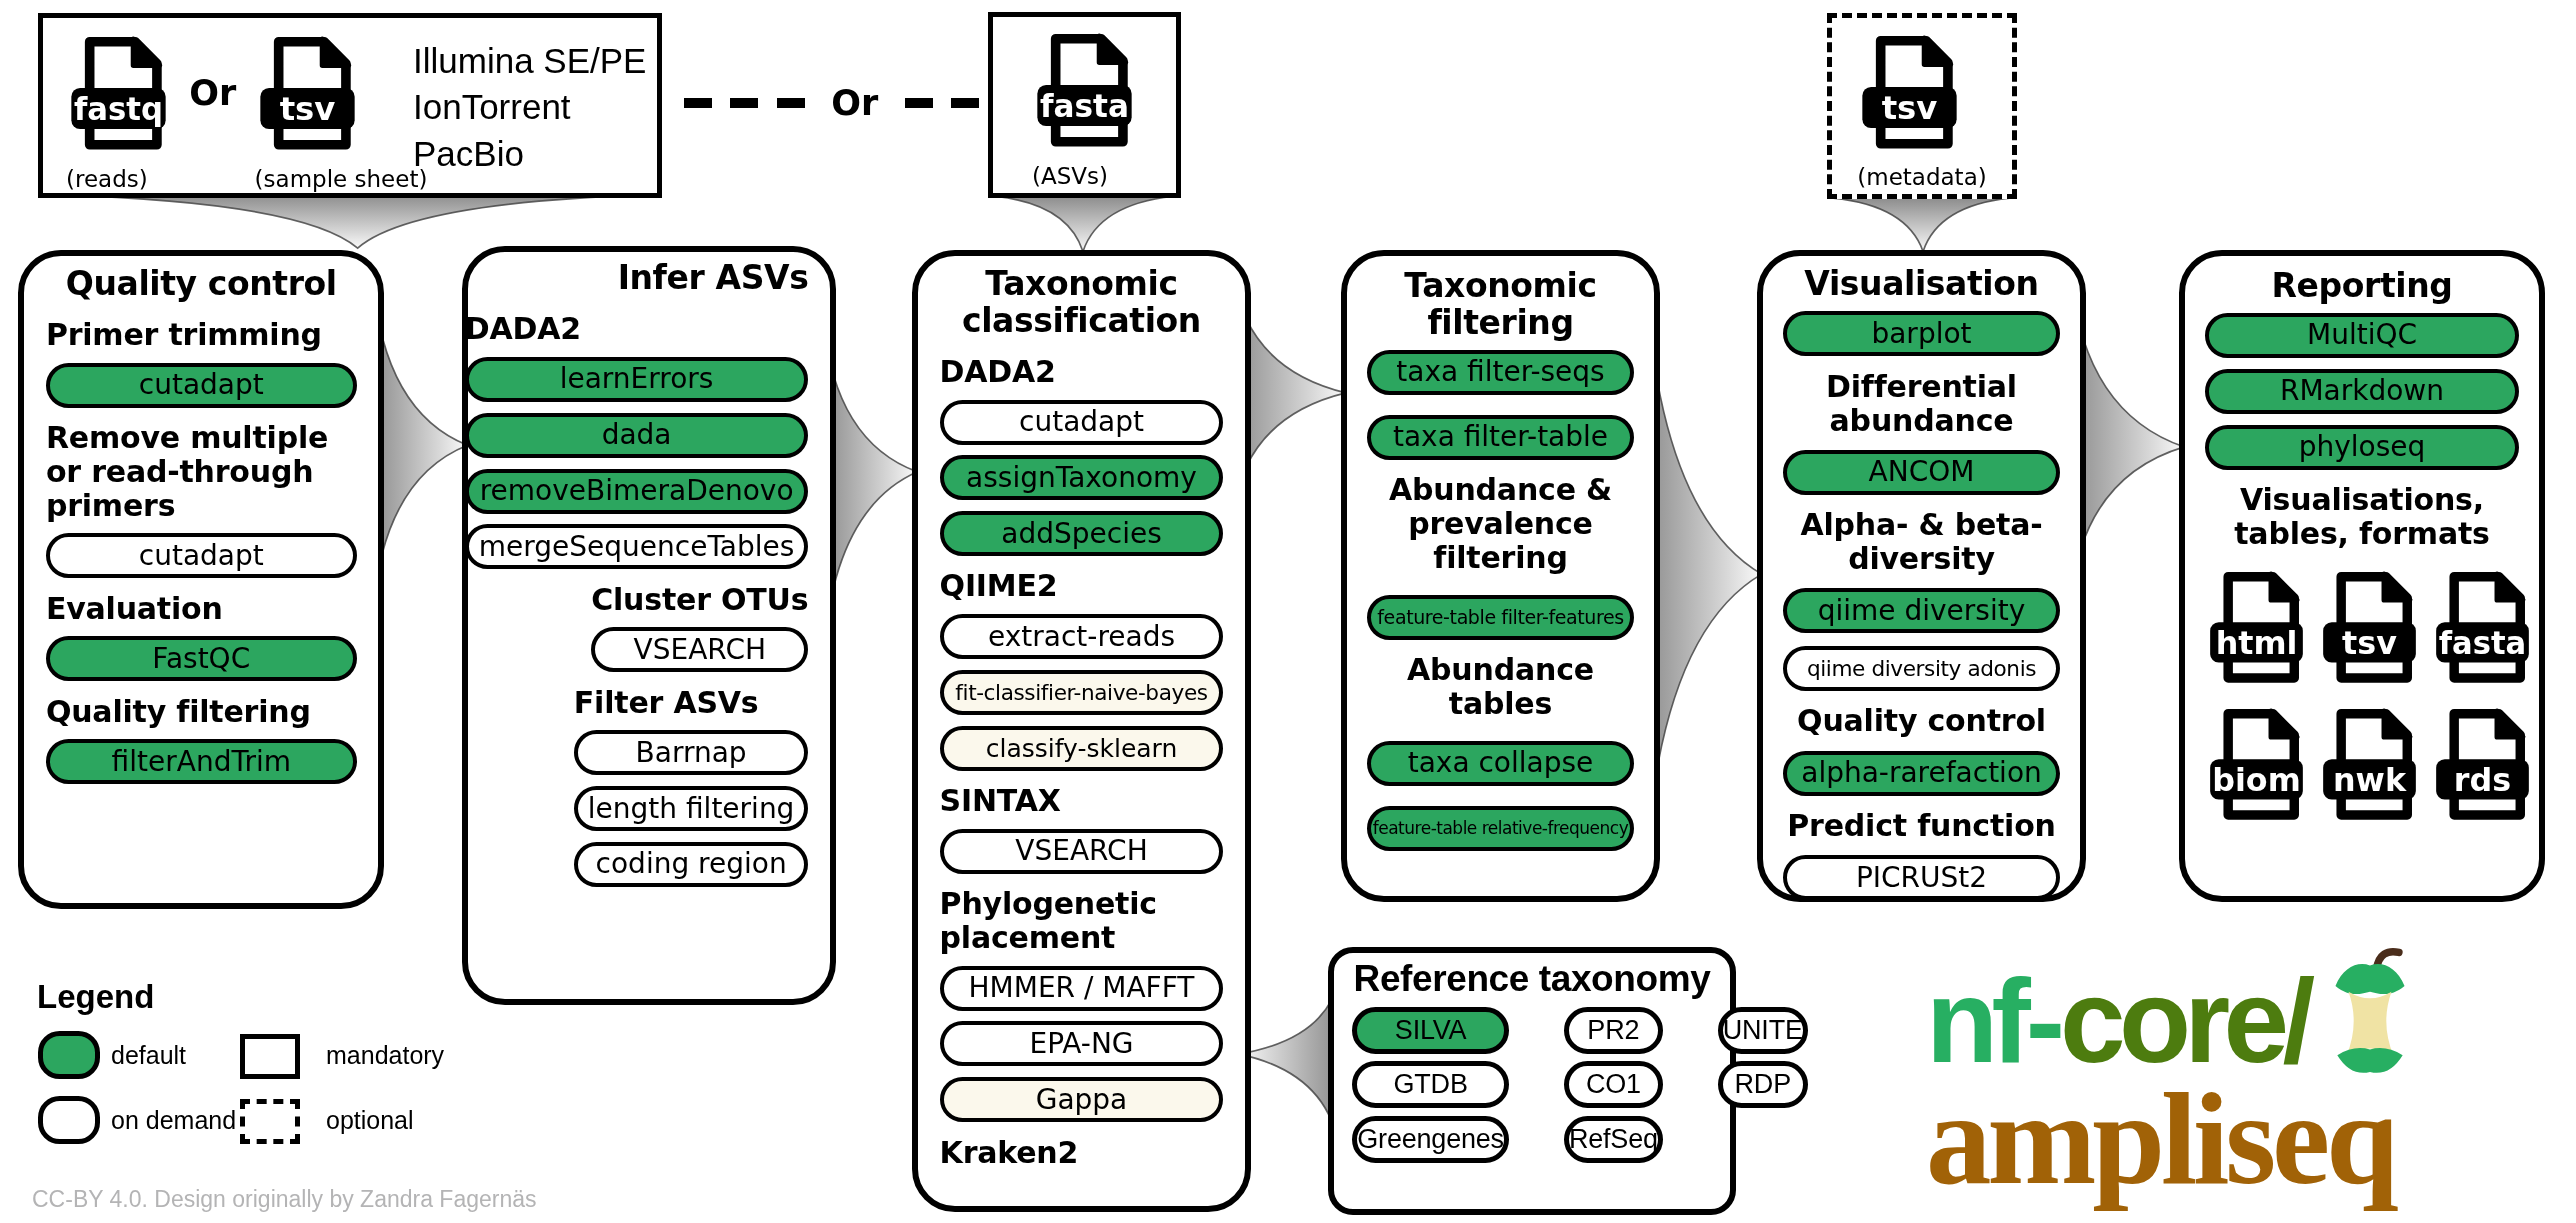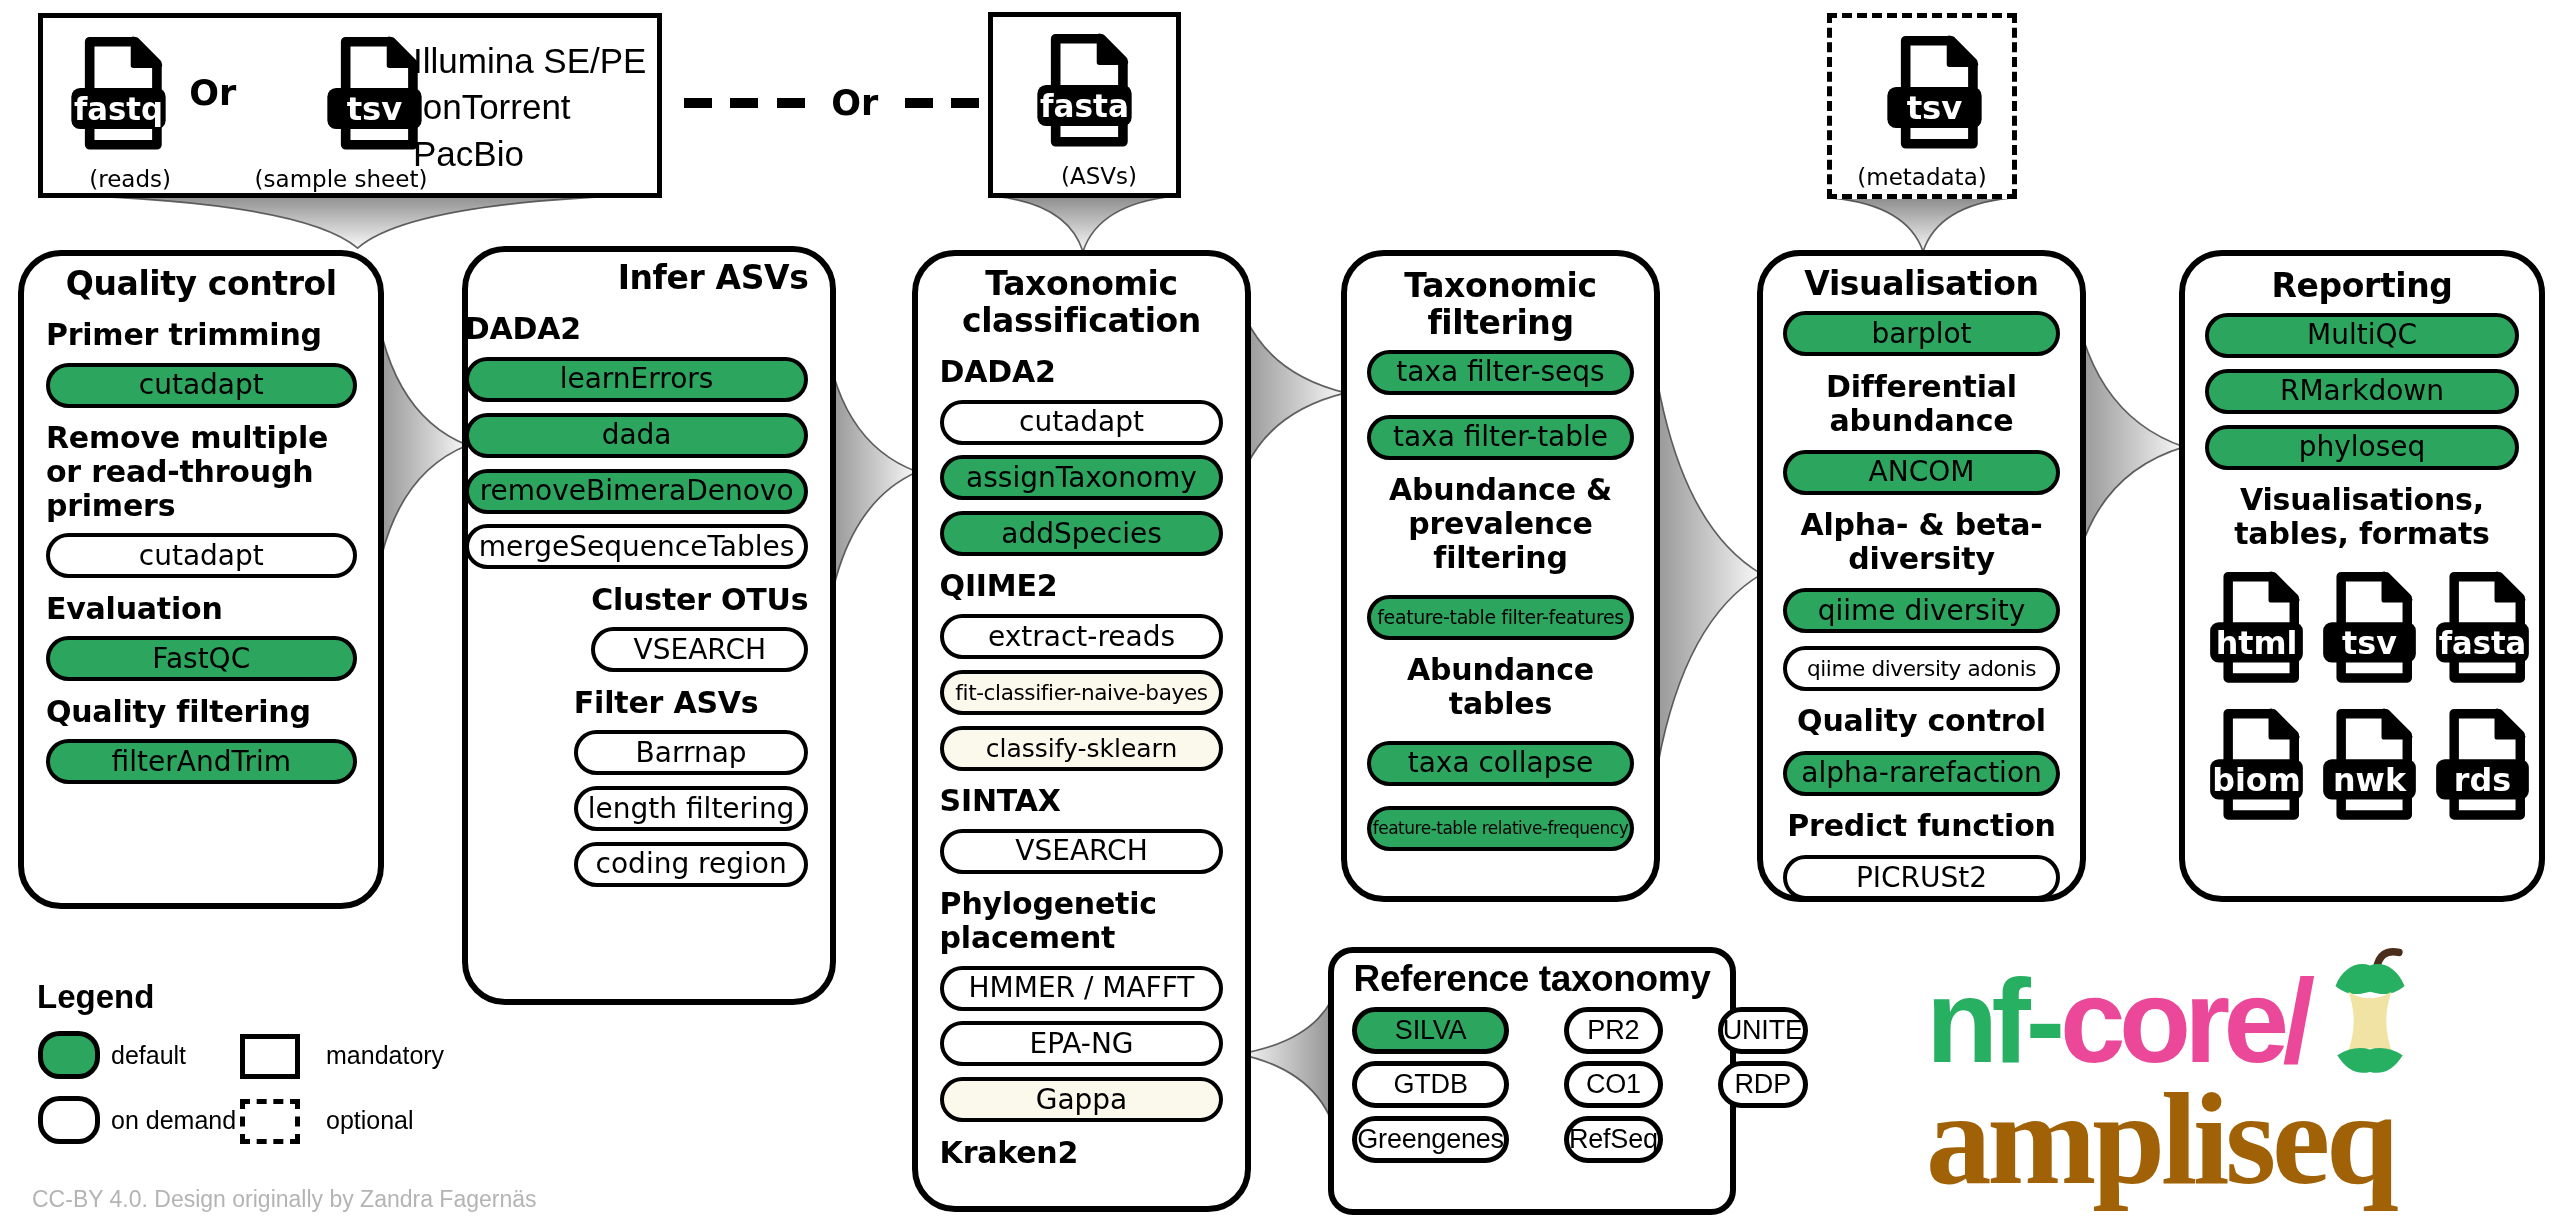--- a/index.html
+++ b/index.html
@@ -5,21 +5,21 @@
 <style>
   html,body{margin:0;padding:0;background:#fff;}
   #canvas{position:relative;width:2576px;height:1224px;background:#ffffff;overflow:hidden;
           font-family:"DejaVu Sans",sans-serif;color:#000;}
   #funnels{position:absolute;left:0;top:0;z-index:1;}
 
   
   .inputbox{position:absolute;background:#fff;border:5.8px solid #000;box-sizing:border-box;z-index:2;}
   .inputbox.dashed{border-style:dashed;}
   .files-row{display:flex;align-items:flex-start;justify-content:flex-start;}
-  .file-unit{display:flex;flex-direction:column;align-items:flex-end;}
+  .file-unit{display:flex;flex-direction:column;align-items:flex-start;}
   .file-caption{font-size:23px;margin-top:1.7px;white-space:nowrap;font-family:"DejaVu Sans",sans-serif;}
   .or-word{font-weight:bold;font-size:35px;font-family:"DejaVu Sans",sans-serif;}
   .platforms{position:absolute;left:370px;top:20px;font-family:"Liberation Sans",sans-serif;
              font-size:35px;line-height:1.32;white-space:pre-line;}
   
   #or-sep{position:absolute;display:flex;align-items:center;gap:18.3px;z-index:2;}
   .dash-seg{width:28px;height:10px;background:#000;}
   #or-sep .or-word{margin:0 8.3px;}
 
   
@@ -66,21 +66,21 @@
   .lg-pill.green{background:var(--green);}
   .lg-rect{width:60px;height:45px;border:5.8px solid #000;background:#fff;}
   .lg-rect.dashed{border-style:dashed;}
 
   
   #logo{position:absolute;left:1926px;top:958px;width:640px;z-index:2;
         font-family:"Liberation Sans",sans-serif;font-weight:bold;}
   #logo .l1{display:flex;align-items:center;font-size:118px;letter-spacing:-6.7px;line-height:1;}
   #logo .nf{color:var(--logo-green);}
   #logo .hy{color:var(--logo-green);margin:0 1.7px;}
-  #logo .core{color:#ec4899;}
+  #logo .core{color:#4d7c0f;}
   #logo .apple{margin-left:8.3px;margin-top:-13.3px;}
   #logo .l2{font-size:131px;letter-spacing:-4.2px;line-height:1;color:#a16207;margin-top:-11.6px;font-family:Liberation Serif, serif;}
 
   
   #footer{position:absolute;left:32px;top:1186px;font-family:"Liberation Sans",sans-serif;
           font-size:23px;color:#b4b4b5;z-index:2;}
 </style>
 </head>
 <body>
 

